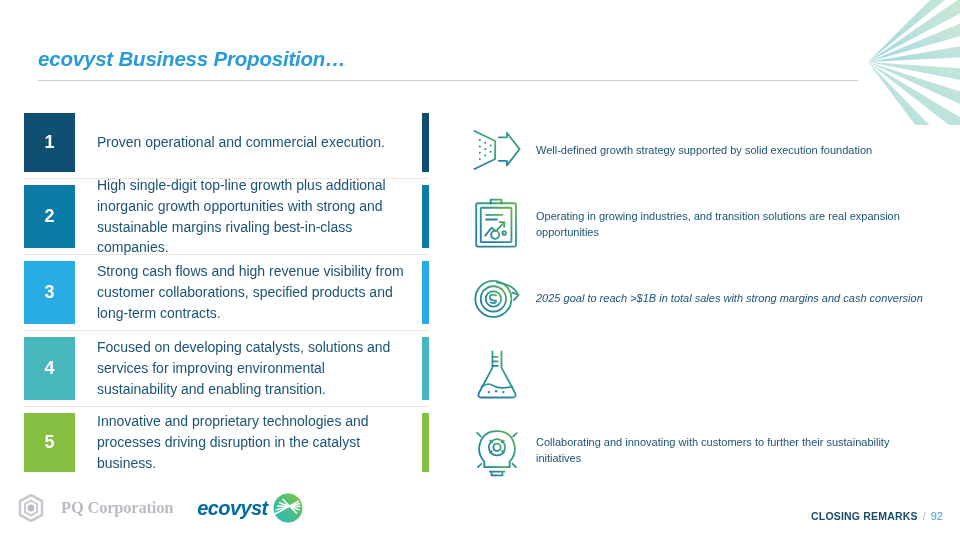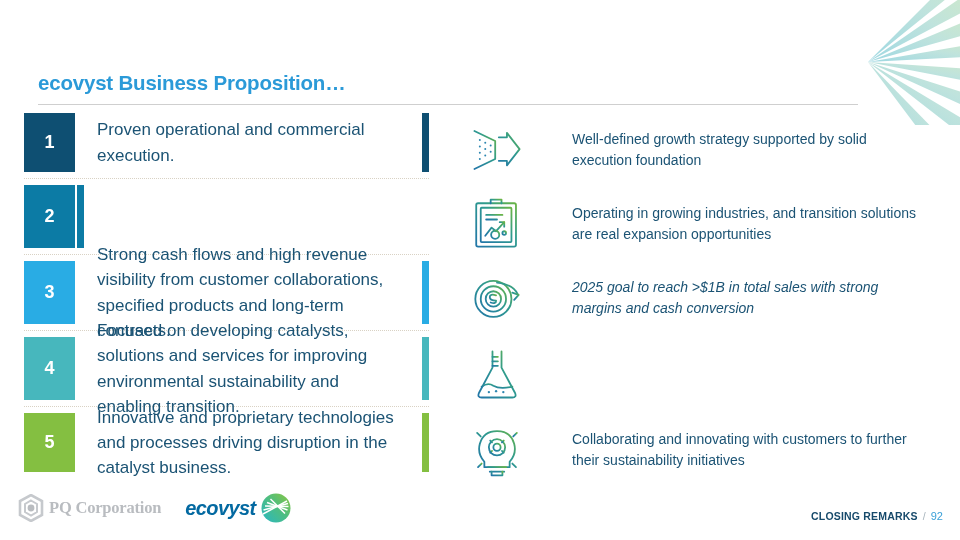--- a/index.html
+++ b/index.html
@@ -16,22 +16,23 @@
   #sunburst {
     position:absolute;
     top:0; right:0;
     width:120px; height:125px;
     pointer-events:none;
   }
 
   
   #title-block {
     position:absolute;
-    left:38px; top:72px;
+    left:38px; top:48px;
     width:820px;
+    font-style:italic;
   }
   #page-title {
     font-size:20.5px;
     font-weight:bold;
     color:#2b9ad8;
     letter-spacing:-0.2px;
     line-height:1.1;
   }
   #title-rule {
     margin-top:9px;
@@ -60,21 +61,21 @@
     color:#ffffff;
     font-size:18px;
     font-weight:bold;
   }
   .num-text {
     flex:1 1 auto;
     display:flex;
     align-items:center;
     padding-left:22px;
     padding-right:14px;
-    font-size:17px;
+    font-size:14px;
     line-height:1.48;
     color:#1b5374;
   }
   .num-bar {
     width:7px;
     flex:0 0 7px;
     margin-left:2px;
   }
   .row-sep {
     height:7px;
@@ -94,35 +95,34 @@
   }
   .icon-cell {
     flex:0 0 78px;
     display:flex;
     align-items:center;
     justify-content:center;
   }
   .icon-cell svg { display:block; }
   .icon-caption {
     flex:1 1 auto;
-    font-size:14px;
+    font-size:11px;
     line-height:1.48;
     color:#1b5374;
-    margin-left:36px;
   }
 
   
   #footer-left {
     position:absolute;
     left:18px; bottom:16px;
     display:flex;
     align-items:center;
     gap:10px;
   }
-  #pq-logo { display:flex; align-items:center; gap:5px; }
+  #pq-logo { display:flex; align-items:center; gap:17px; }
   #pq-word {
     font-family:"Liberation Serif", serif;
     font-size:16.5px;
     color:#b9bcc0;
     font-weight:bold;
     letter-spacing:-0.2px;
   }
   #ecovyst-logo { display:flex; align-items:center; gap:4px; margin-left:14px; }
   #ecovyst-word {
     font-size:20px;
@@ -181,20 +181,21 @@
         <span>1</span>
       </div>
       <div class="num-text">Proven operational and commercial execution.</div>
       <div class="num-bar" style="background:#0e4f72"></div>
     </div>
     <div class="row-sep"></div>
     <div class="num-row" style="height: 63px;">
       <div class="num-badge" style="background:#0c7ba5">
         <span>2</span>
       </div>
+      <div class="num-text">High single-digit top-line growth plus additional inorganic growth opportunities with strong and sustainable margins rivaling best-in-class companies.</div>
       <div class="num-bar" style="background:#0c7ba5"></div>
     </div>
     <div class="row-sep"></div>
     <div class="num-row" style="height: 63px;">
       <div class="num-badge" style="background:#29ace4">
         <span>3</span>
       </div>
       <div class="num-text">Strong cash flows and high revenue visibility from customer collaborations, specified products and long-term contracts.</div>
       <div class="num-bar" style="background:#29ace4"></div>
     </div>

